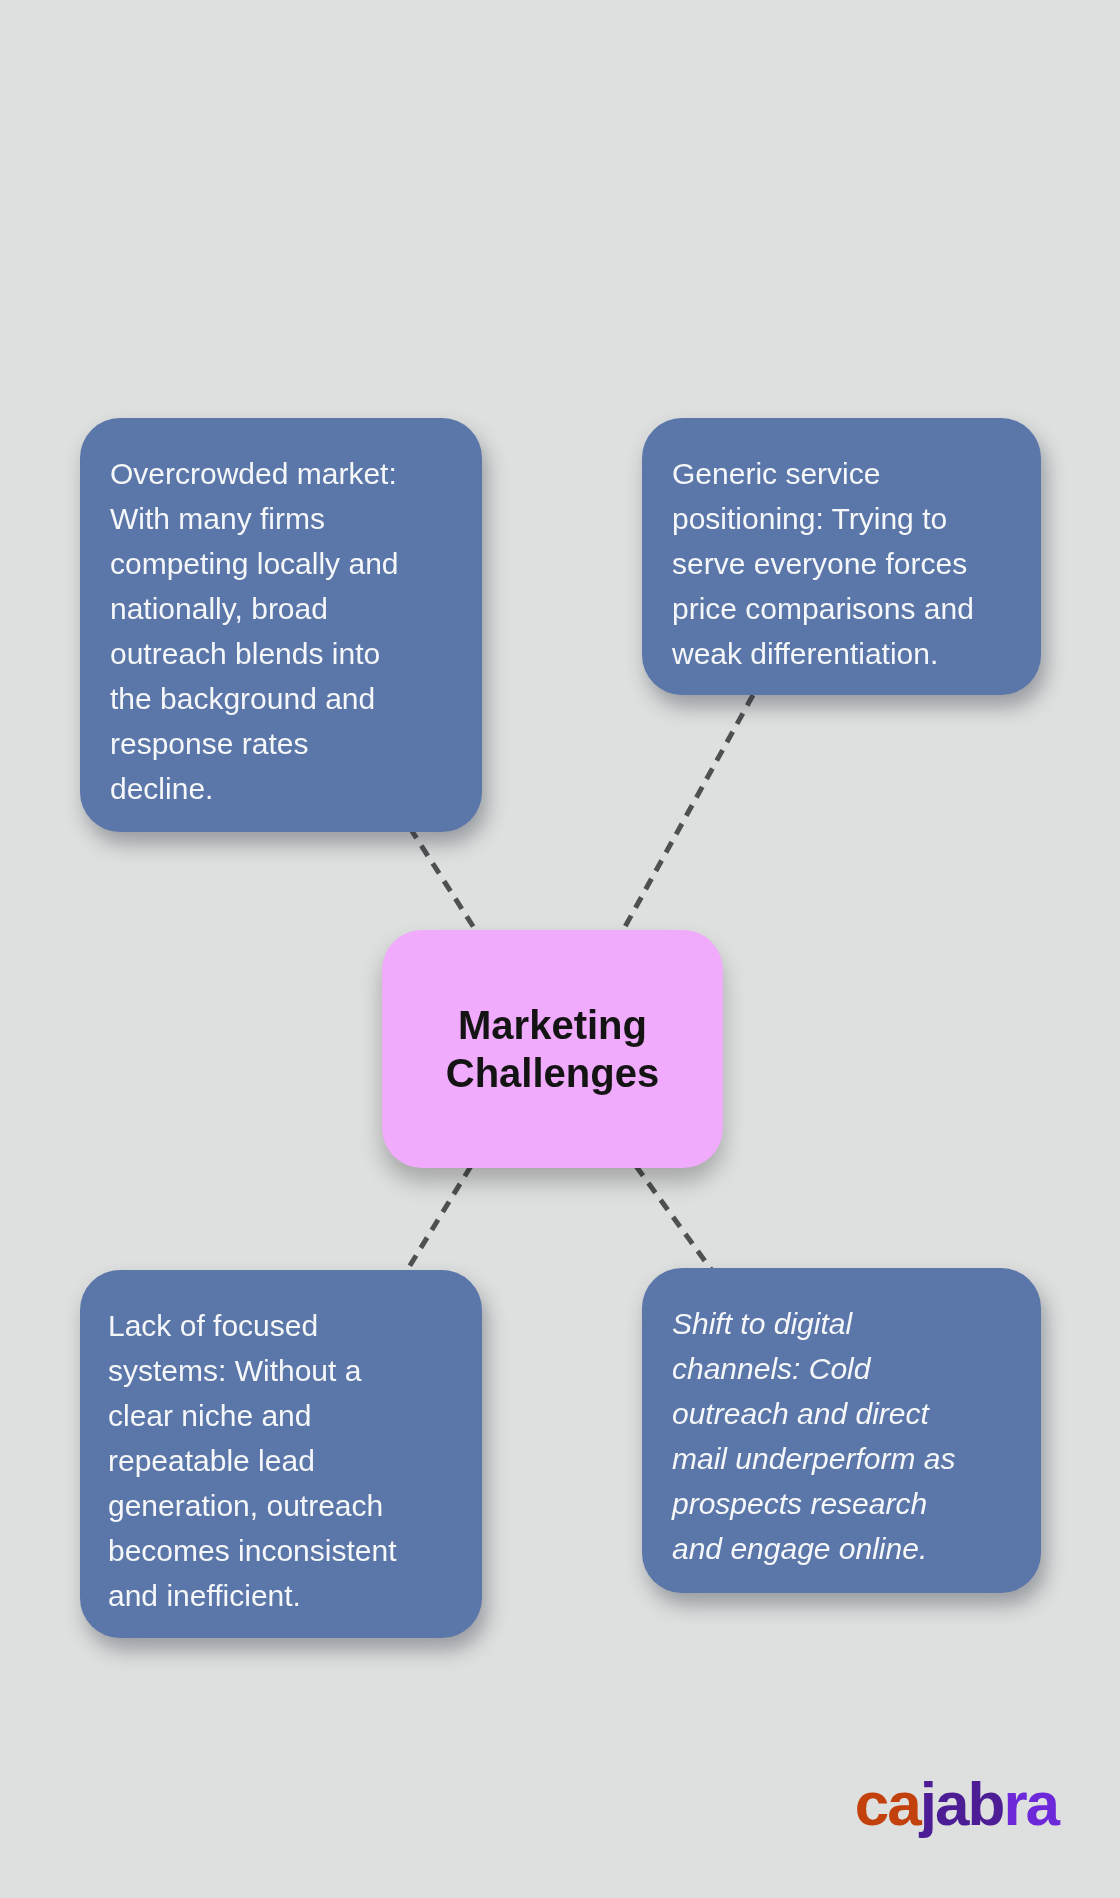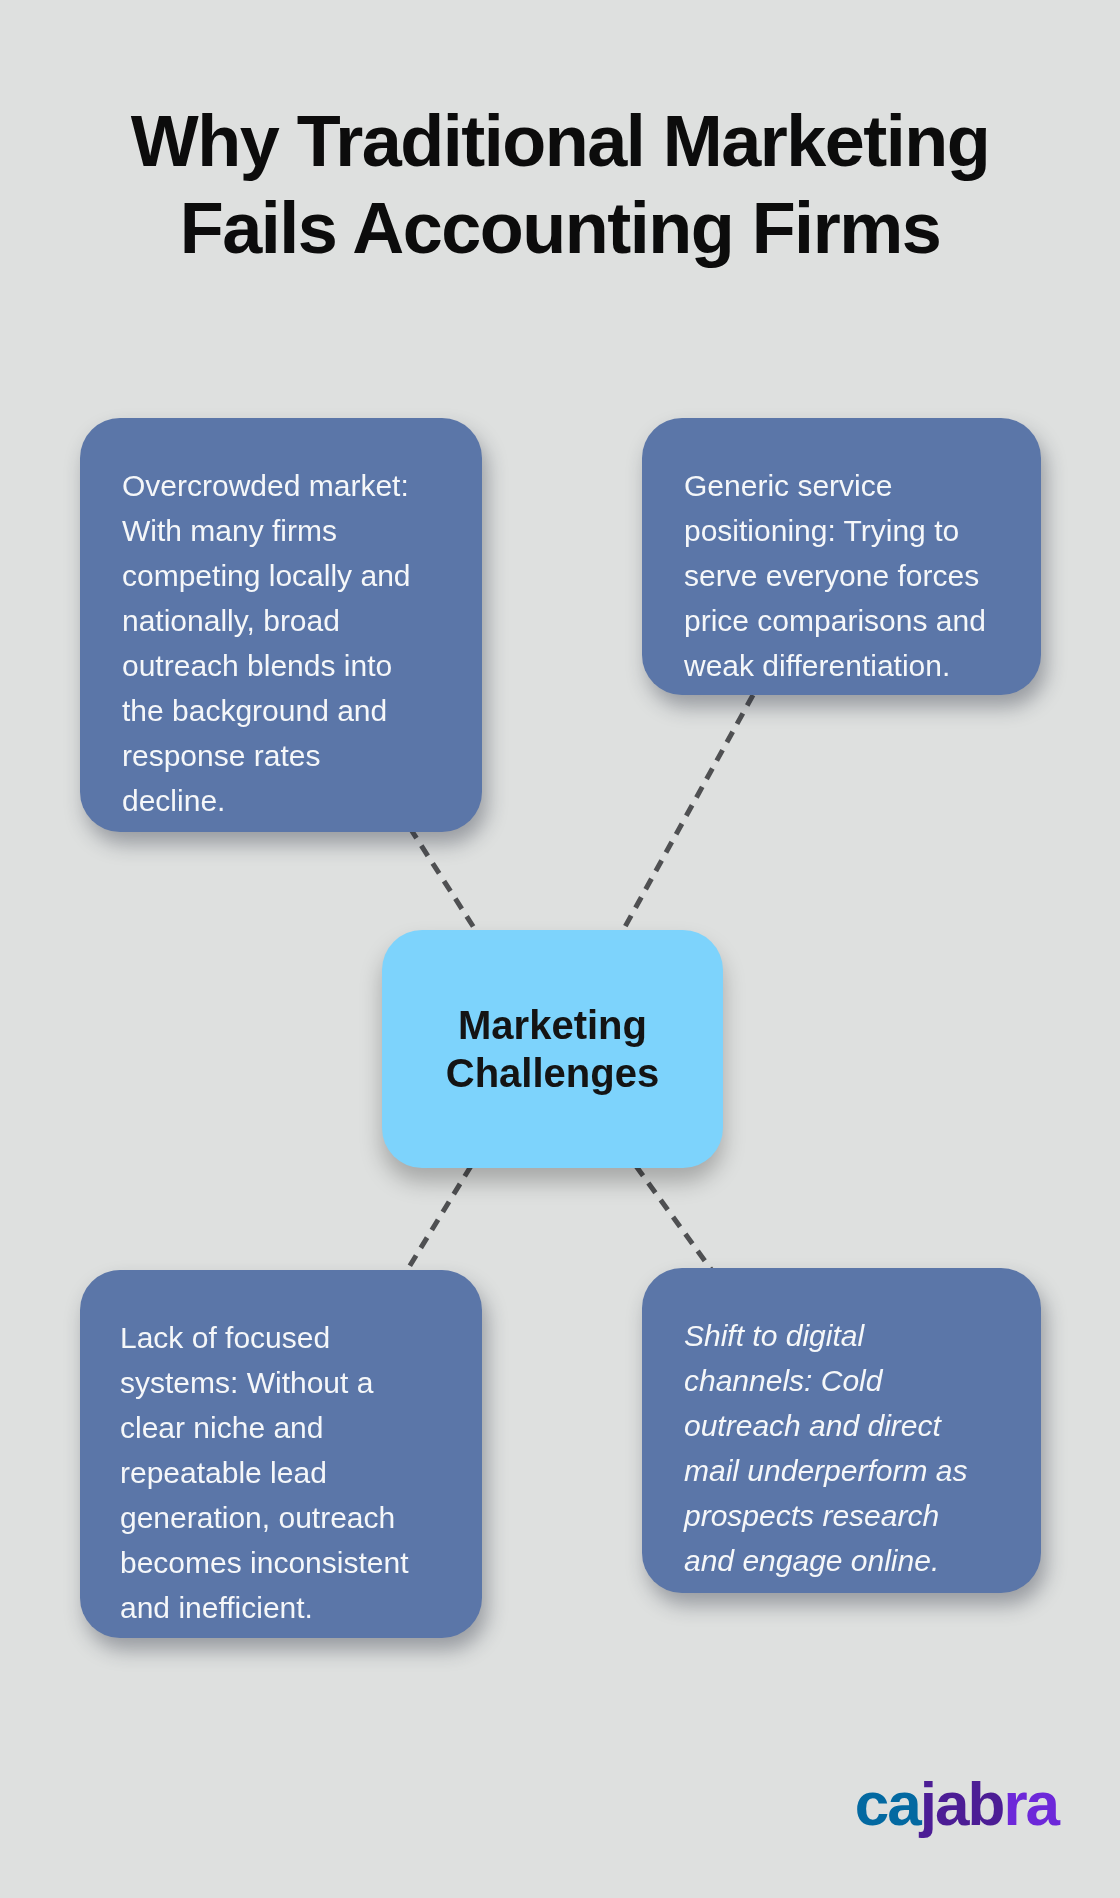--- a/index.html
+++ b/index.html
@@ -40,39 +40,39 @@
     position: absolute;
     z-index: 2;
     background: #5b76a8;
     border-radius: 40px;
     box-shadow: 5px 12px 20px rgba(40, 45, 60, 0.38);
     color: #f5f7f9;
     box-sizing: border-box;
     padding: 33px 20px 0 30px;
   }
   .node p {
-    margin: 12px;
+    margin: 0;
     font-size: 30px;
     line-height: 45px;
     white-space: pre-line;
   }
 
   .node-tl { left: 80px;  top: 418px;  width: 402px; height: 414px; }
   .node-tr { left: 642px; top: 418px;  width: 399px; height: 277px; }
   .node-bl { left: 80px;  top: 1270px; width: 402px; height: 368px; padding-left: 28px; }
   .node-br { left: 642px; top: 1268px; width: 399px; height: 325px; font-style: italic; }
 
   .center-node {
     position: absolute;
     z-index: 2;
     left: 382px;
     top: 930px;
     width: 341px;
     height: 238px;
-    background: #7dd3fc;
+    background: #f0abfc;
     border-radius: 40px;
     box-shadow: 0 14px 22px rgba(0, 0, 0, 0.25);
     display: flex;
     align-items: center;
     justify-content: center;
   }
   .center-node .center-label {
     font-size: 40px;
     line-height: 48px;
     font-weight: 700;
@@ -91,22 +91,20 @@
     letter-spacing: -2px;
     line-height: 72px;
     white-space: nowrap;
   }
 </style>
 </head>
 <body>
 
 <div class="canvas">
 
-  <h1 class="title">Why Traditional Marketing
-Fails Accounting Firms</h1>
 
   <svg class="connectors" viewBox="0 0 1120 1898" xmlns="http://www.w3.org/2000/svg">
     <line x1="410" y1="828" x2="478" y2="934" stroke="#4f5052" stroke-width="5" stroke-dasharray="12 9"></line>
     <line x1="753" y1="695" x2="621" y2="934" stroke="#4f5052" stroke-width="5" stroke-dasharray="12 9"></line>
     <line x1="471" y1="1166" x2="406" y2="1272" stroke="#4f5052" stroke-width="5" stroke-dasharray="12 9"></line>
     <line x1="636" y1="1166" x2="713" y2="1272" stroke="#4f5052" stroke-width="5" stroke-dasharray="12 9"></line>
   </svg>
 
   <div class="node node-tl">
     <p>Overcrowded market:
@@ -145,16 +143,16 @@
 prospects research
 and engage online.</p>
   </div>
 
   <div class="center-node">
     <div class="center-label">Marketing
 Challenges</div>
   </div>
 
   <div class="logo">
-    <span style="color: #0369a1;">ca</span><span style="color: #4c1d95;">jab</span><span style="color: #6d28d9;">ra</span>
+    <span style="color: #c2410c;">ca</span><span style="color: #4c1d95;">jab</span><span style="color: #6d28d9;">ra</span>
   </div>
 
 </div>
 
 </body></html>

